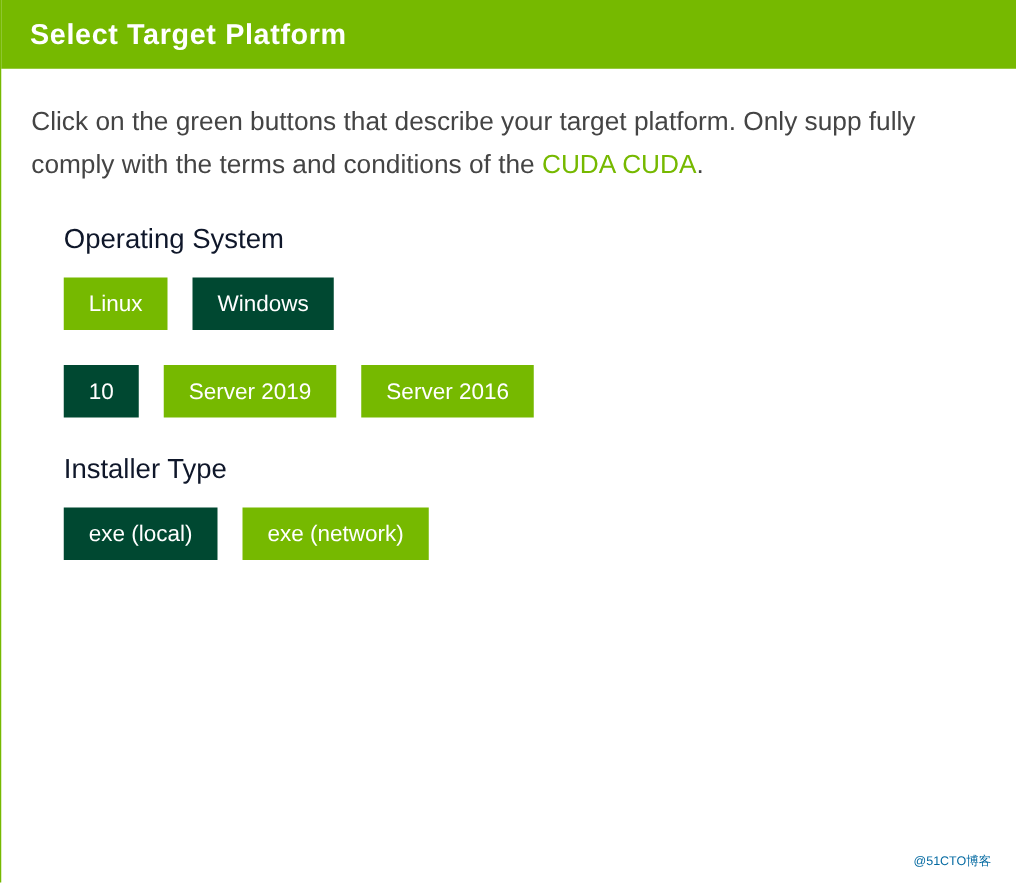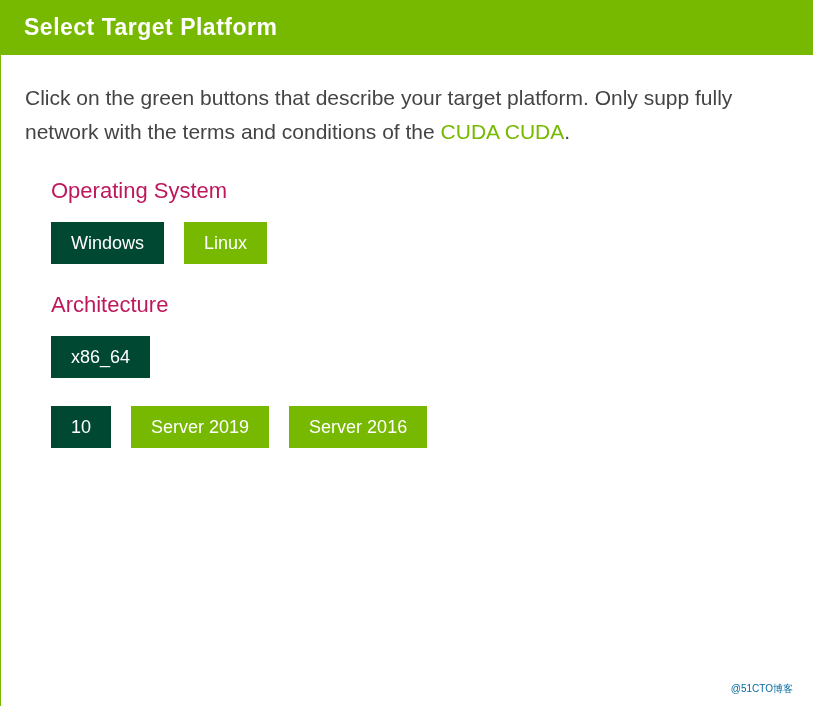--- a/index.html
+++ b/index.html
@@ -37,21 +37,21 @@
       color: #76b900;
       text-decoration: none;
     }
     .sections {
       padding: 20px 50px;
     }
     .section {
       margin-bottom: 28px;
     }
     .section-label {
-      color: #be185d;
+      color: #0f172a;
       font-size: 22px;
       font-weight: 500;
       margin-bottom: 18px;
     }
     .options {
       display: flex;
       gap: 20px;
       flex-wrap: wrap;
     }
     .option-btn {
@@ -80,44 +80,45 @@
     }
   </style>
 </head>
 <body>
 
 <div class="header">
   <h1>Select Target Platform</h1>
 </div>
 
 <div class="intro">
-  <span>Click on the green buttons that describe your target platform. Only supp fully network with the terms and conditions of the </span><a href="#">CUDA CUDA</a><span>.</span>
+  <span>Click on the green buttons that describe your target platform. Only supp fully comply with the terms and conditions of the </span><a href="#">CUDA CUDA</a><span>.</span>
 </div>
 
 <div class="sections">
 
   <div class="section">
     <div class="section-label">Operating System</div>
     <div class="options">
+      <button class="option-btn light">Linux</button>
       <button class="option-btn dark">Windows</button>
-      <button class="option-btn light">Linux</button>
     </div>
   </div>
 
-  <div class="section">
-    <div class="section-label">Architecture</div>
-    <div class="options">
-      <button class="option-btn dark">x86_64</button>
-    </div>
-  </div>
 
   <div class="section">
     <div class="options">
       <button class="option-btn dark">10</button>
       <button class="option-btn light">Server 2019</button>
       <button class="option-btn light">Server 2016</button>
     </div>
   </div>
 
+  <div class="section">
+    <div class="section-label">Installer Type</div>
+    <div class="options">
+      <button class="option-btn dark">exe (local)</button>
+      <button class="option-btn light">exe (network)</button>
+    </div>
+  </div>
 
 </div>
 
 <div class="watermark">@51CTO博客</div>
 
 </body></html>

